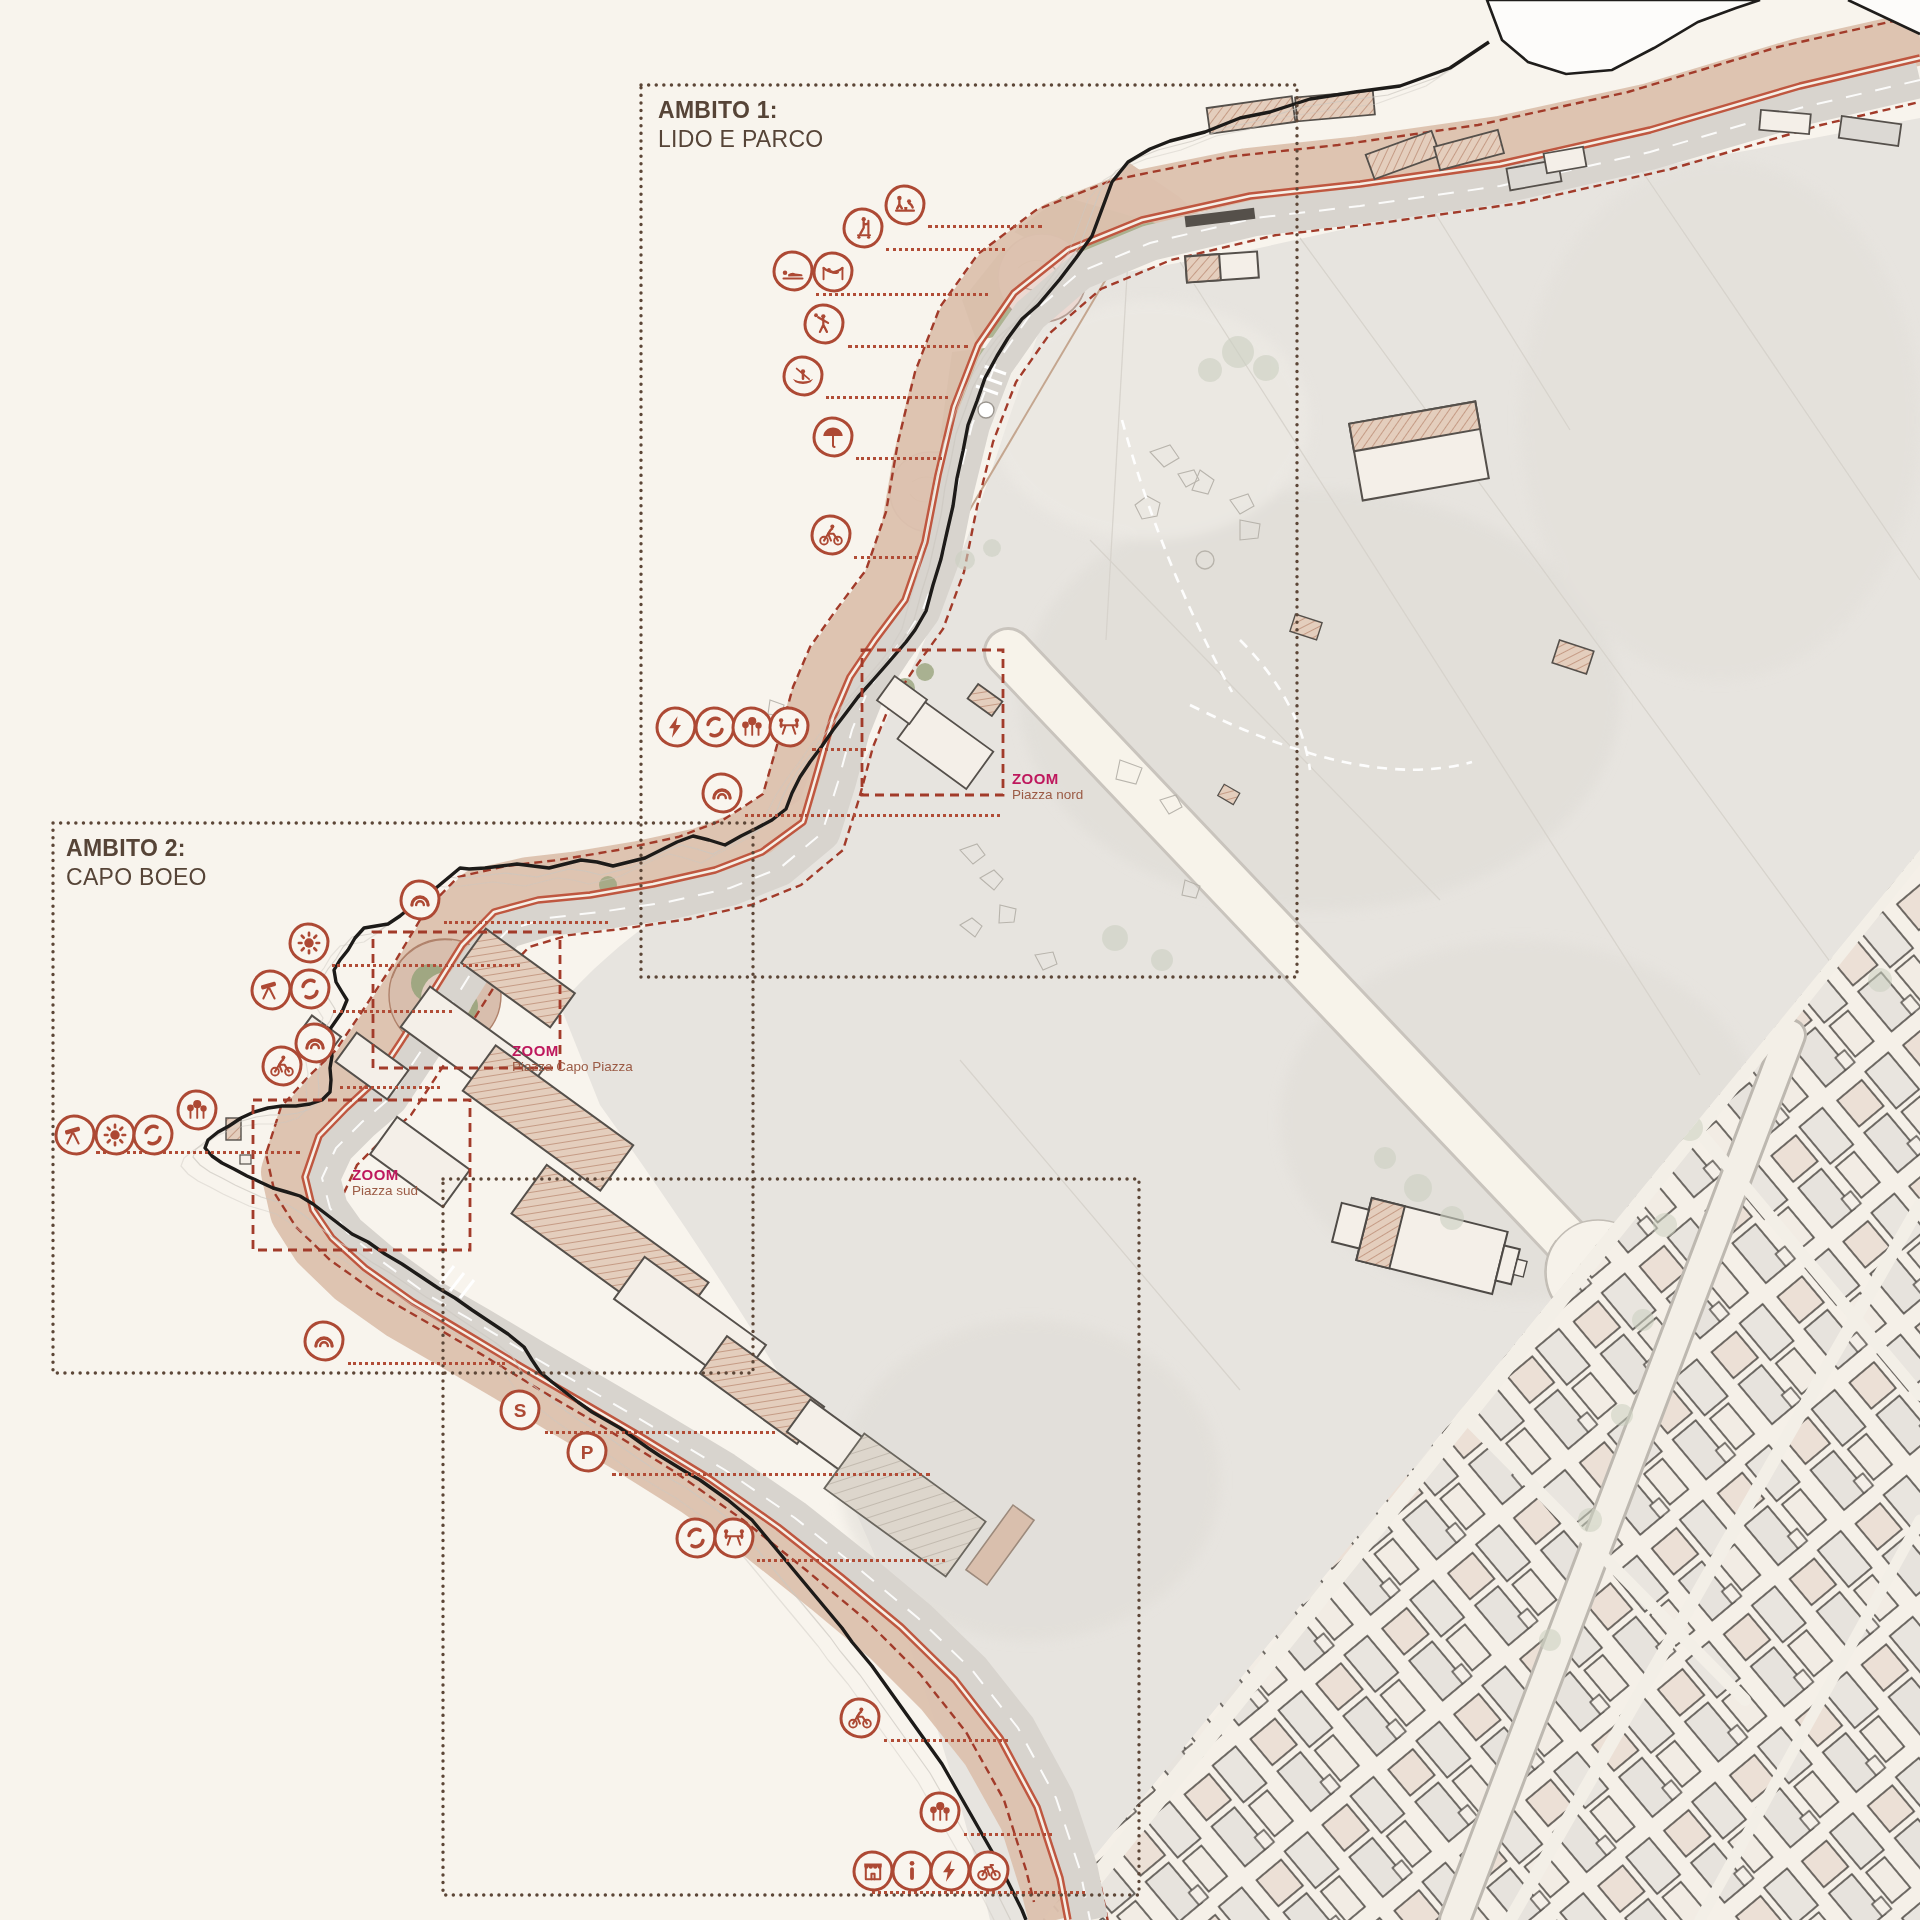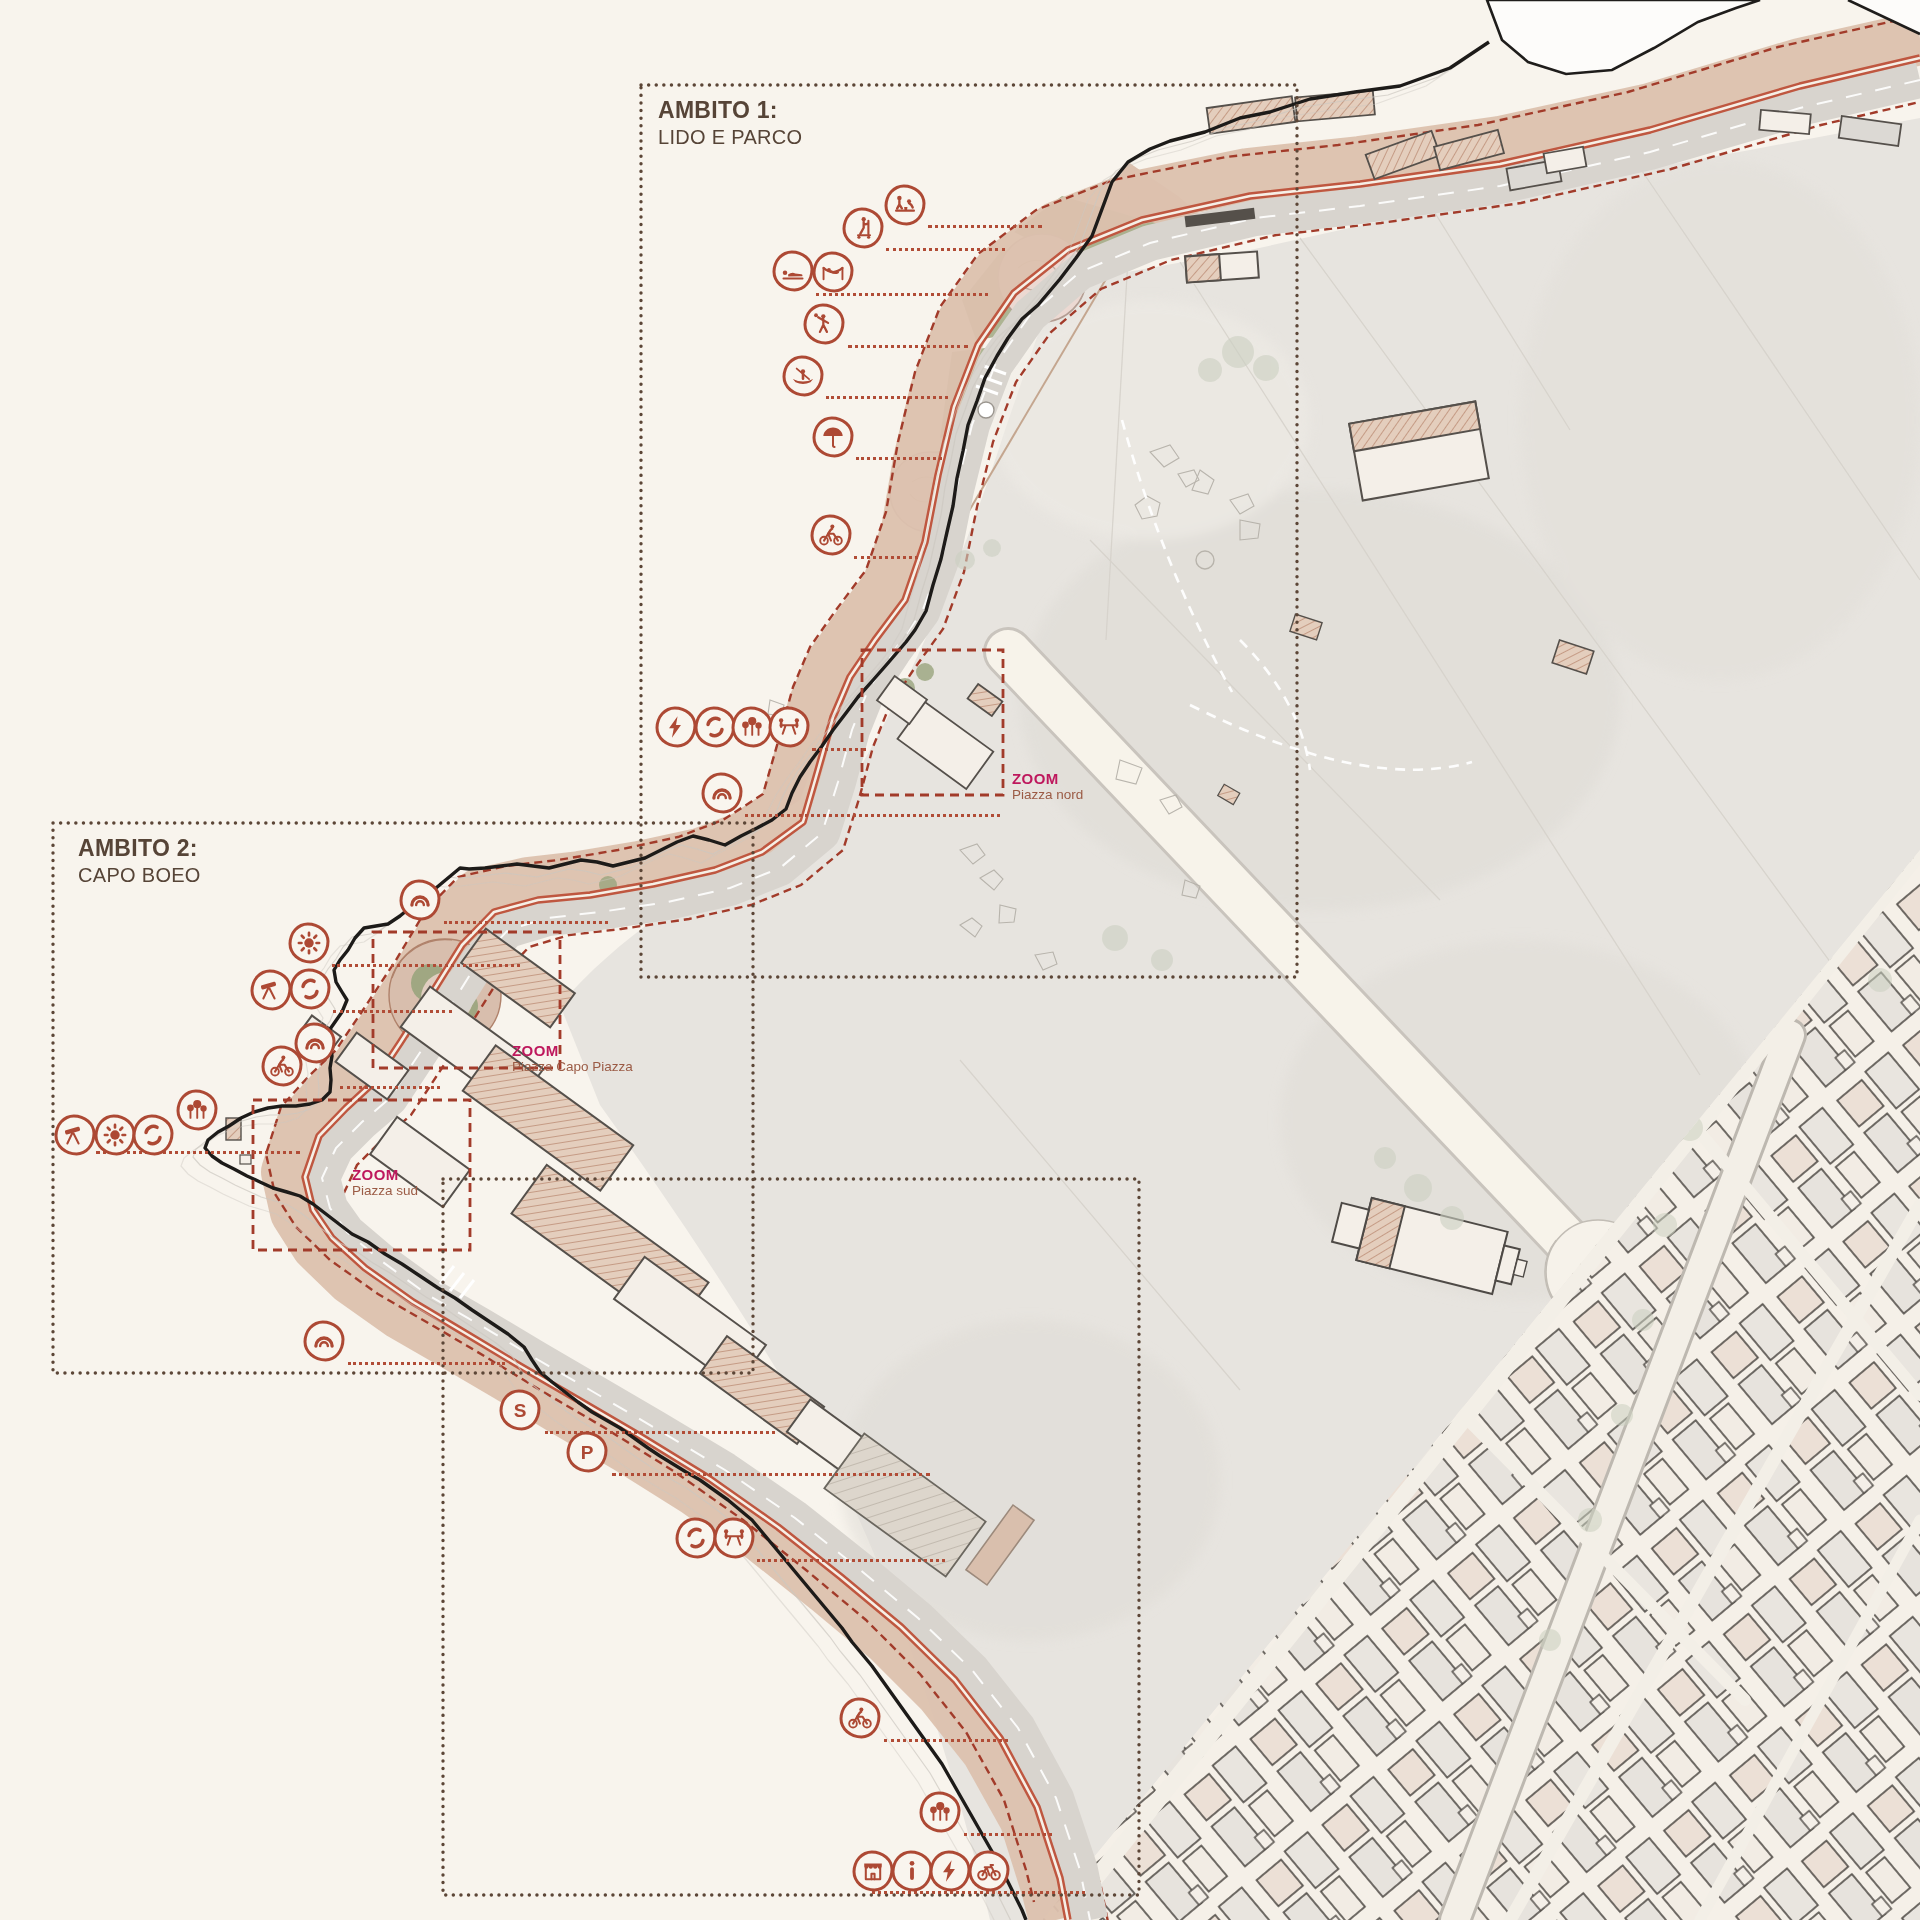--- a/index.html
+++ b/index.html
@@ -2,21 +2,21 @@
 <html><head>
 <meta charset="utf-8">
 <style>
   html,body{margin:0;padding:0;background:#f8f4ed;}
   .stage{position:relative;width:1920px;height:1920px;overflow:hidden;background:#f8f4ed;
          font-family:"Liberation Sans",sans-serif;}
   svg.basemap{position:absolute;left:0;top:0;}
   
   .zone-label{position:absolute;color:#564437;line-height:1.25;}
   .zone-label .t{font-weight:bold;font-size:23px;letter-spacing:.3px;}
-  .zone-label .s{font-size:20px;letter-spacing:.3px;text-align:right;}
+  .zone-label .s{font-size:23px;letter-spacing:.3px;text-align:right;}
   .zoom-label{position:absolute;line-height:1.15;}
   .zoom-label .t{font-weight:bold;font-size:15px;color:#be185d;letter-spacing:.4px;}
   .zoom-label .s{font-size:13.5px;color:#9b5b45;}
   .badge{position:absolute;width:41px;height:41px;box-sizing:border-box;
          transform:translate(-50%,-50%);
          background:#f9f5ee;border:3.5px solid #ad4934;
          border-radius:47% 53% 46% 54% / 52% 46% 54% 48%;
          display:flex;align-items:center;justify-content:center;}
   .badge svg{width:27px;height:27px;display:block;}
   .leader{position:absolute;height:0;border-top:3px dotted #b14c36;}
@@ -663,21 +663,21 @@
             <path d="M6.2 15.8 9.8 8.6h4.6l3.4 7.2M9.8 8.6l2.6 7.2M8.2 8.6h3.2M14.2 8.6l-.8-2h2.2" stroke-width="1.8"></path>
           </g>
         </svg>
       </div>
     </div>
 
 <div class="zone-label" style="left:658px;top:96px;">
   <div class="t">AMBITO 1:</div>
   <div class="s">LIDO E PARCO</div>
 </div>
-<div class="zone-label" style="left:66px;top:834px;margin-left:12px;">
+<div class="zone-label" style="left:66px;top:834px;">
   <div class="t">AMBITO 2:</div>
   <div class="s">CAPO BOEO</div>
 </div>
 
 <div class="zoom-label" style="left:1012px;top:770px;">
   <div class="t">ZOOM</div>
   <div class="s">Piazza nord</div>
 </div>
 <div class="zoom-label" style="left:512px;top:1042px;">
   <div class="t">ZOOM</div>

